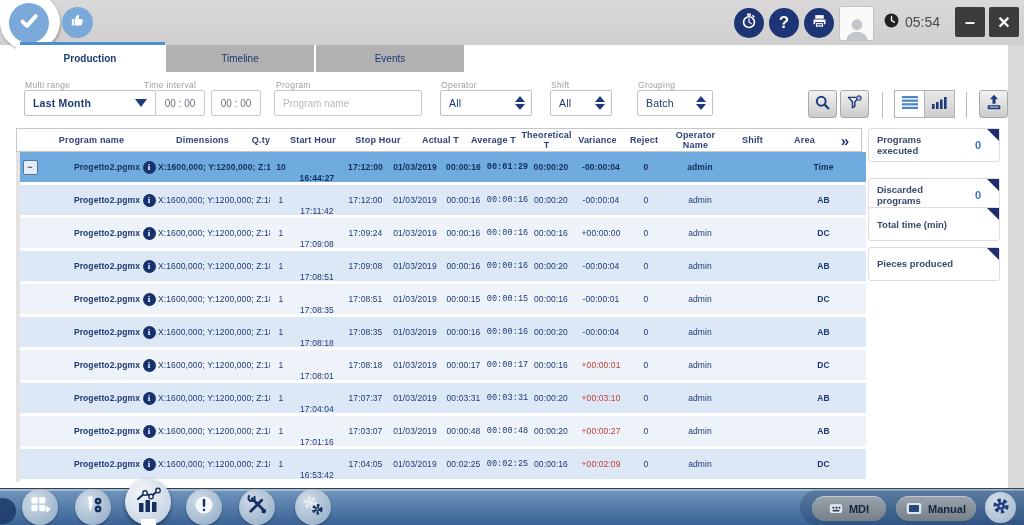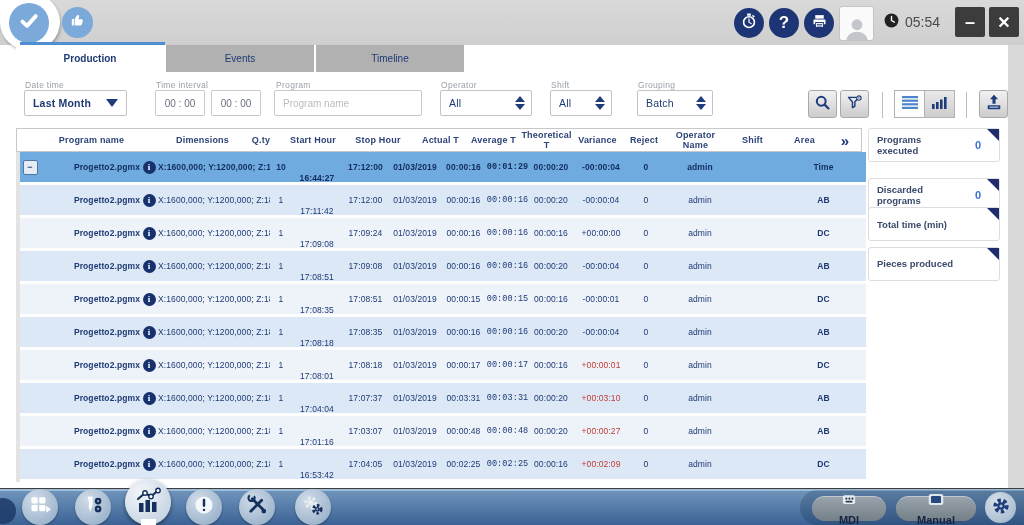--- a/index.html
+++ b/index.html
@@ -85,21 +85,21 @@
         background:linear-gradient(#7297bd,#3a6295);border-top:1px solid #3e3e3e;box-sizing:border-box;}
   .bottombar::before{content:"";position:absolute;left:0;top:0;width:100%;height:2px;background:#9dbcd9;}
   .bicon{position:absolute;width:36px;height:36px;border-radius:50%;background:radial-gradient(circle at 35% 30%,#cfdbe8,#8fa9c4);
         top:489px;display:flex;align-items:center;justify-content:center;box-shadow:0 1px 2px rgba(0,0,0,.35);}
   .bicon.active{width:46px;height:46px;top:479px;background:radial-gradient(circle at 35% 30%,#f3f6f9,#b9cadd);box-shadow:0 2px 4px rgba(0,0,0,.45);}
   .notch{position:absolute;left:141px;top:519px;width:15px;height:6px;background:#fff;}
   .darkblob{position:absolute;left:-10px;top:498px;width:26px;height:26px;border-radius:50%;background:#1d3a66;opacity:.85;}
   .rgroup{position:absolute;left:800px;top:490px;width:224px;height:35px;background:rgba(15,35,65,.22);border-radius:18px 0 0 18px;}
   .pill{position:absolute;top:496px;height:25px;border-radius:13px;background:linear-gradient(#99a3ab,#747f88);
         border-top:1px solid #c2c8cd;display:flex;align-items:center;justify-content:center;gap:6px;
-        font-size:11px;font-weight:bold;color:#15233f;box-sizing:border-box;flex-direction:column;}
+        font-size:11px;font-weight:bold;color:#15233f;box-sizing:border-box;}
   .gearbtn{position:absolute;left:985px;top:492px;width:31px;height:31px;border-radius:50%;
         background:radial-gradient(circle at 35% 30%,#d4dfe9,#9db3c9);display:flex;align-items:center;justify-content:center;}
   .hidden{visibility:hidden;}
 </style>
 </head>
 <body>
 <div id="app">
 
   <div class="topbar">
     <div class="check-capsule"></div>
@@ -161,32 +161,32 @@
       <span>–</span>
     </div>
     <div class="winbtn" style="left:989px;font-size:16px;">
       <span>✕</span>
     </div>
   </div>
 
   <div class="tab-underline"></div>
   <div class="tabs" id="tabs">
       <div class="tab active">Production</div>
+      <div class="tab">Timeline</div>
       <div class="tab">Events</div>
-      <div class="tab">Timeline</div>
-    </div>
-
-  <span class="flabel" style="left:25px;top:80px">Date time</span>
-  <span class="flabel" style="left:156px;top:80px">Time interval</span>
+    </div>
+
+  <span class="flabel" style="left:25px;top:80px">Multi range</span>
+  <span class="flabel" style="left:144px;top:80px">Time interval</span>
   <span class="flabel" style="left:276px;top:80px">Program</span>
   <span class="flabel" style="left:441px;top:80px">Operator</span>
   <span class="flabel" style="left:551px;top:80px">Shift</span>
   <span class="flabel" style="left:638px;top:80px">Grouping</span>
 
-  <div class="fbox" style="left:24px;width:103px">
+  <div class="fbox" style="left:24px;width:132px">
     <span class="val">Last Month</span>
     <span class="tri-down"></span>
   </div>
   <input class="finput" style="left: 155px; width: 50px;" value="00 : 00">
   <input class="finput" style="left: 211px; width: 50px;" value="00 : 00">
   <input class="finput" style="left: 274px; width: 148px; text-align: left; padding-left: 8px;" placeholder="Program name">
   <div class="fbox" style="left:440px;width:92px">
     <span class="val" style="font-weight:normal">All</span>
     <span class="spinner">
         <span class="spin-up"></span>

